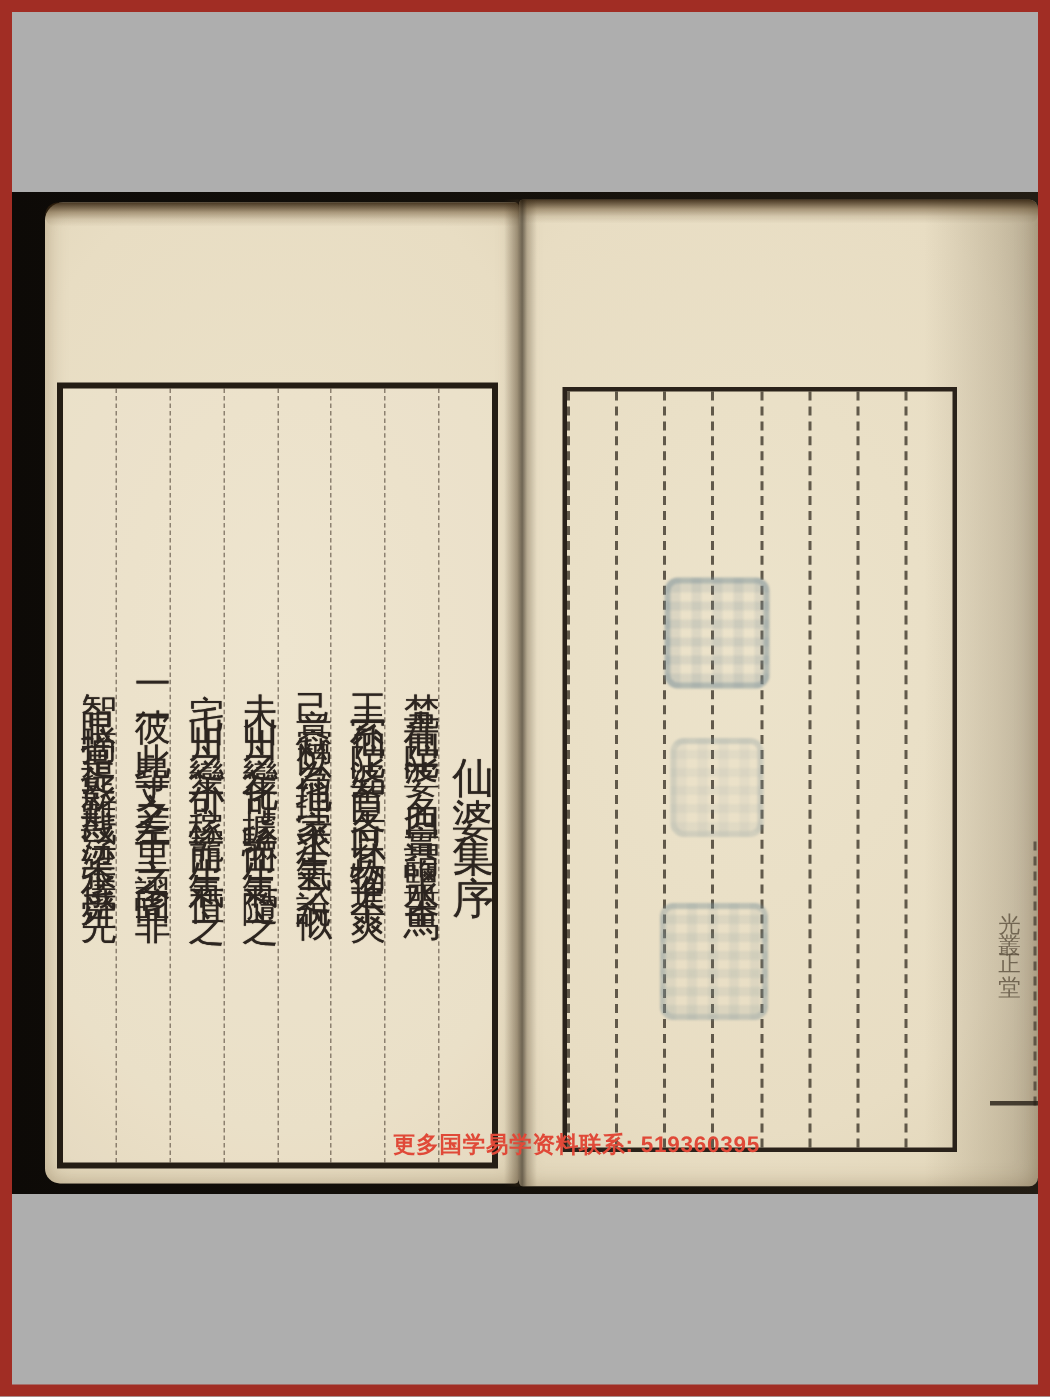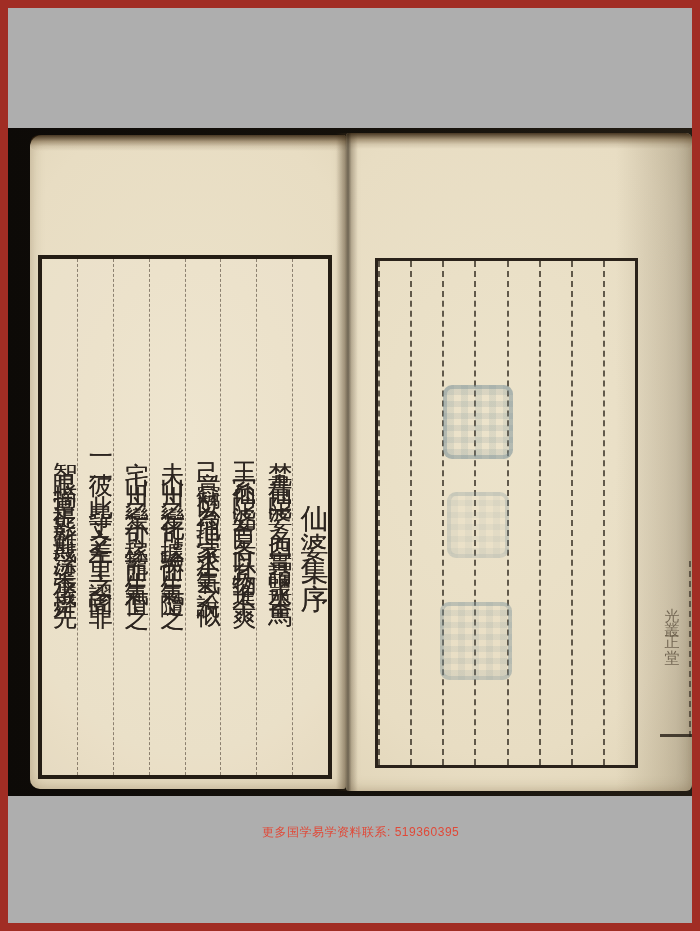--- a/index.html
+++ b/index.html
@@ -90,23 +90,23 @@
   .edge-line{
     position:absolute;left:343px;top:428px;height:176px;width:0;
     border-left:2px dashed rgba(42,35,26,.6);
   }
   .edge-frag{
     position:absolute;left:314px;top:601px;width:32px;height:0;
     border-top:3px solid rgba(36,29,20,.8);
   }
   
   .watermark{
-    position:absolute;left:262px;top:824px;
+    position:absolute;left:262px;top:754px;
     font-family:"Liberation Sans", sans-serif;
-    font-size:12px;font-weight:normal;letter-spacing:.5px;
+    font-size:15px;font-weight:bold;letter-spacing:.5px;
     color:#e04938;white-space:nowrap;z-index:5;
   }
   
   .red-frame{
     position:absolute;inset:0;
     border:8px solid #a12d24;
     pointer-events:none;z-index:9;
   }
 </style>
 </head>

